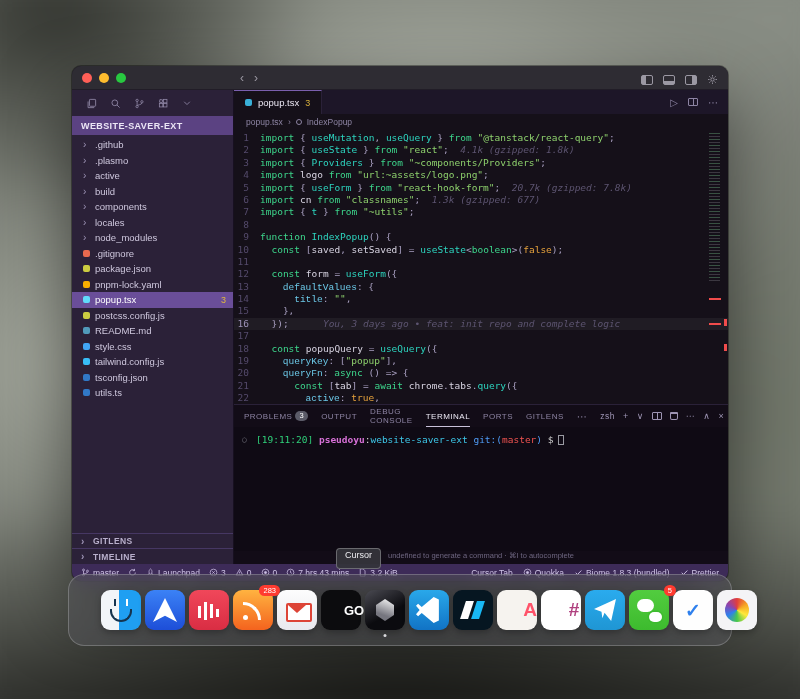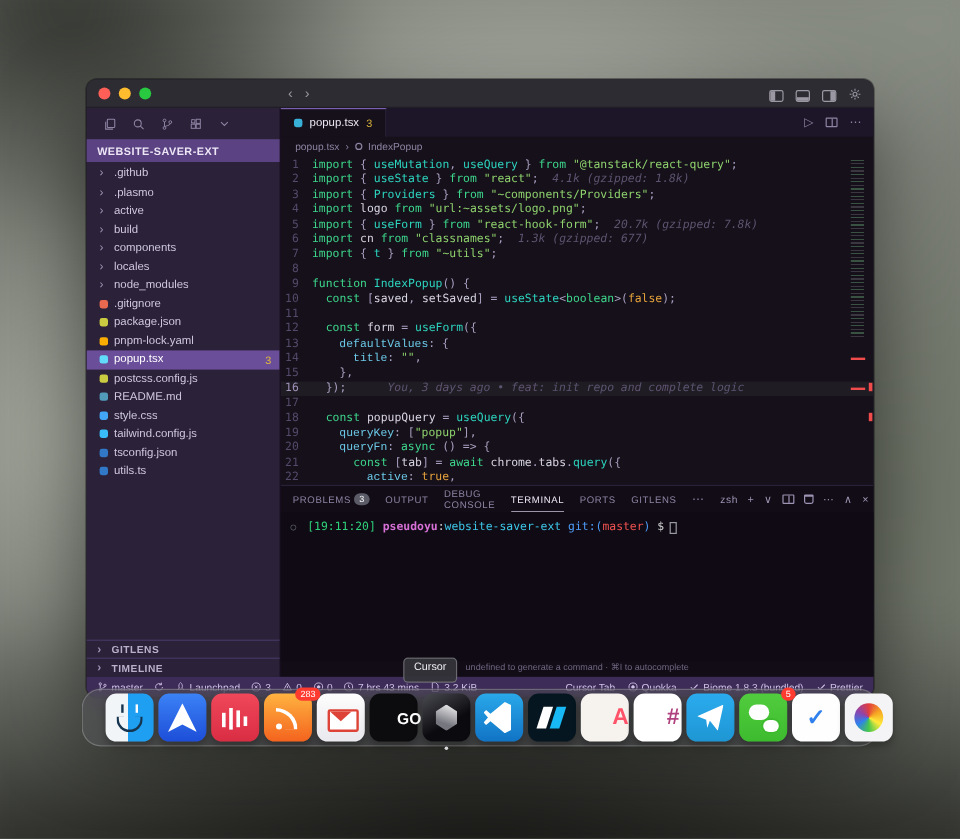--- a/index.html
+++ b/index.html
@@ -130,24 +130,24 @@
   
   .statusbar { height:17px; flex:none; background:#3d2b58; display:flex; align-items:center;
     padding:0 9px; font-size:8.5px; color:#cfc3e6; gap:9px; }
   .sb-right { margin-left:auto; display:flex; align-items:center; gap:10px; }
   .sb-left  { display:flex; align-items:center; gap:9px; }
   .sb-item { display:inline-flex; align-items:center; gap:3px; white-space:nowrap; }
   .sb-ic { display:inline-flex; }
   .sb-ic svg { width:9px; height:9px; stroke:#cfc3e6; }
 
   
-  .dock { position:absolute; left:68px; top:574px; width:664px; height:48px; z-index:5;
+  .dock { position:absolute; left:68px; top:574px; width:664px; height:72px; z-index:5;
     background:rgba(98,98,106,.38); border:1px solid rgba(255,255,255,.22);
     border-radius:16px; backdrop-filter:blur(8px);
-    display:flex; align-items:center; justify-content:center; gap:4px;padding-left:32px; }
+    display:flex; align-items:center; justify-content:space-between; gap:4px;padding-left:32px; }
   .dock-item { width:40px; height:40px; border-radius:9px; position:relative; flex:none;
     box-shadow:0 3px 6px rgba(0,0,0,.25); }
   .dock-text { position:absolute; inset:0; display:flex; align-items:center; justify-content:center;
     color:#fff; font-weight:bold; font-size:13px;margin-left:26px; }
   .dock-badge { position:absolute; top:-5px; right:-7px; background:#ff3b30; color:#fff;
     border-radius:8px; font-size:7.5px; line-height:11px; padding:0 4px; z-index:2; }
   .dock-indicator { position:absolute; left:50%; bottom:-7px; width:3px; height:3px;
     border-radius:50%; background:#d8d8dc; transform:translateX(-50%); }
 
   .di-finder { background:linear-gradient(90deg,#f2f5f8 0 46%,#1f9ff2 46% 100%); }

